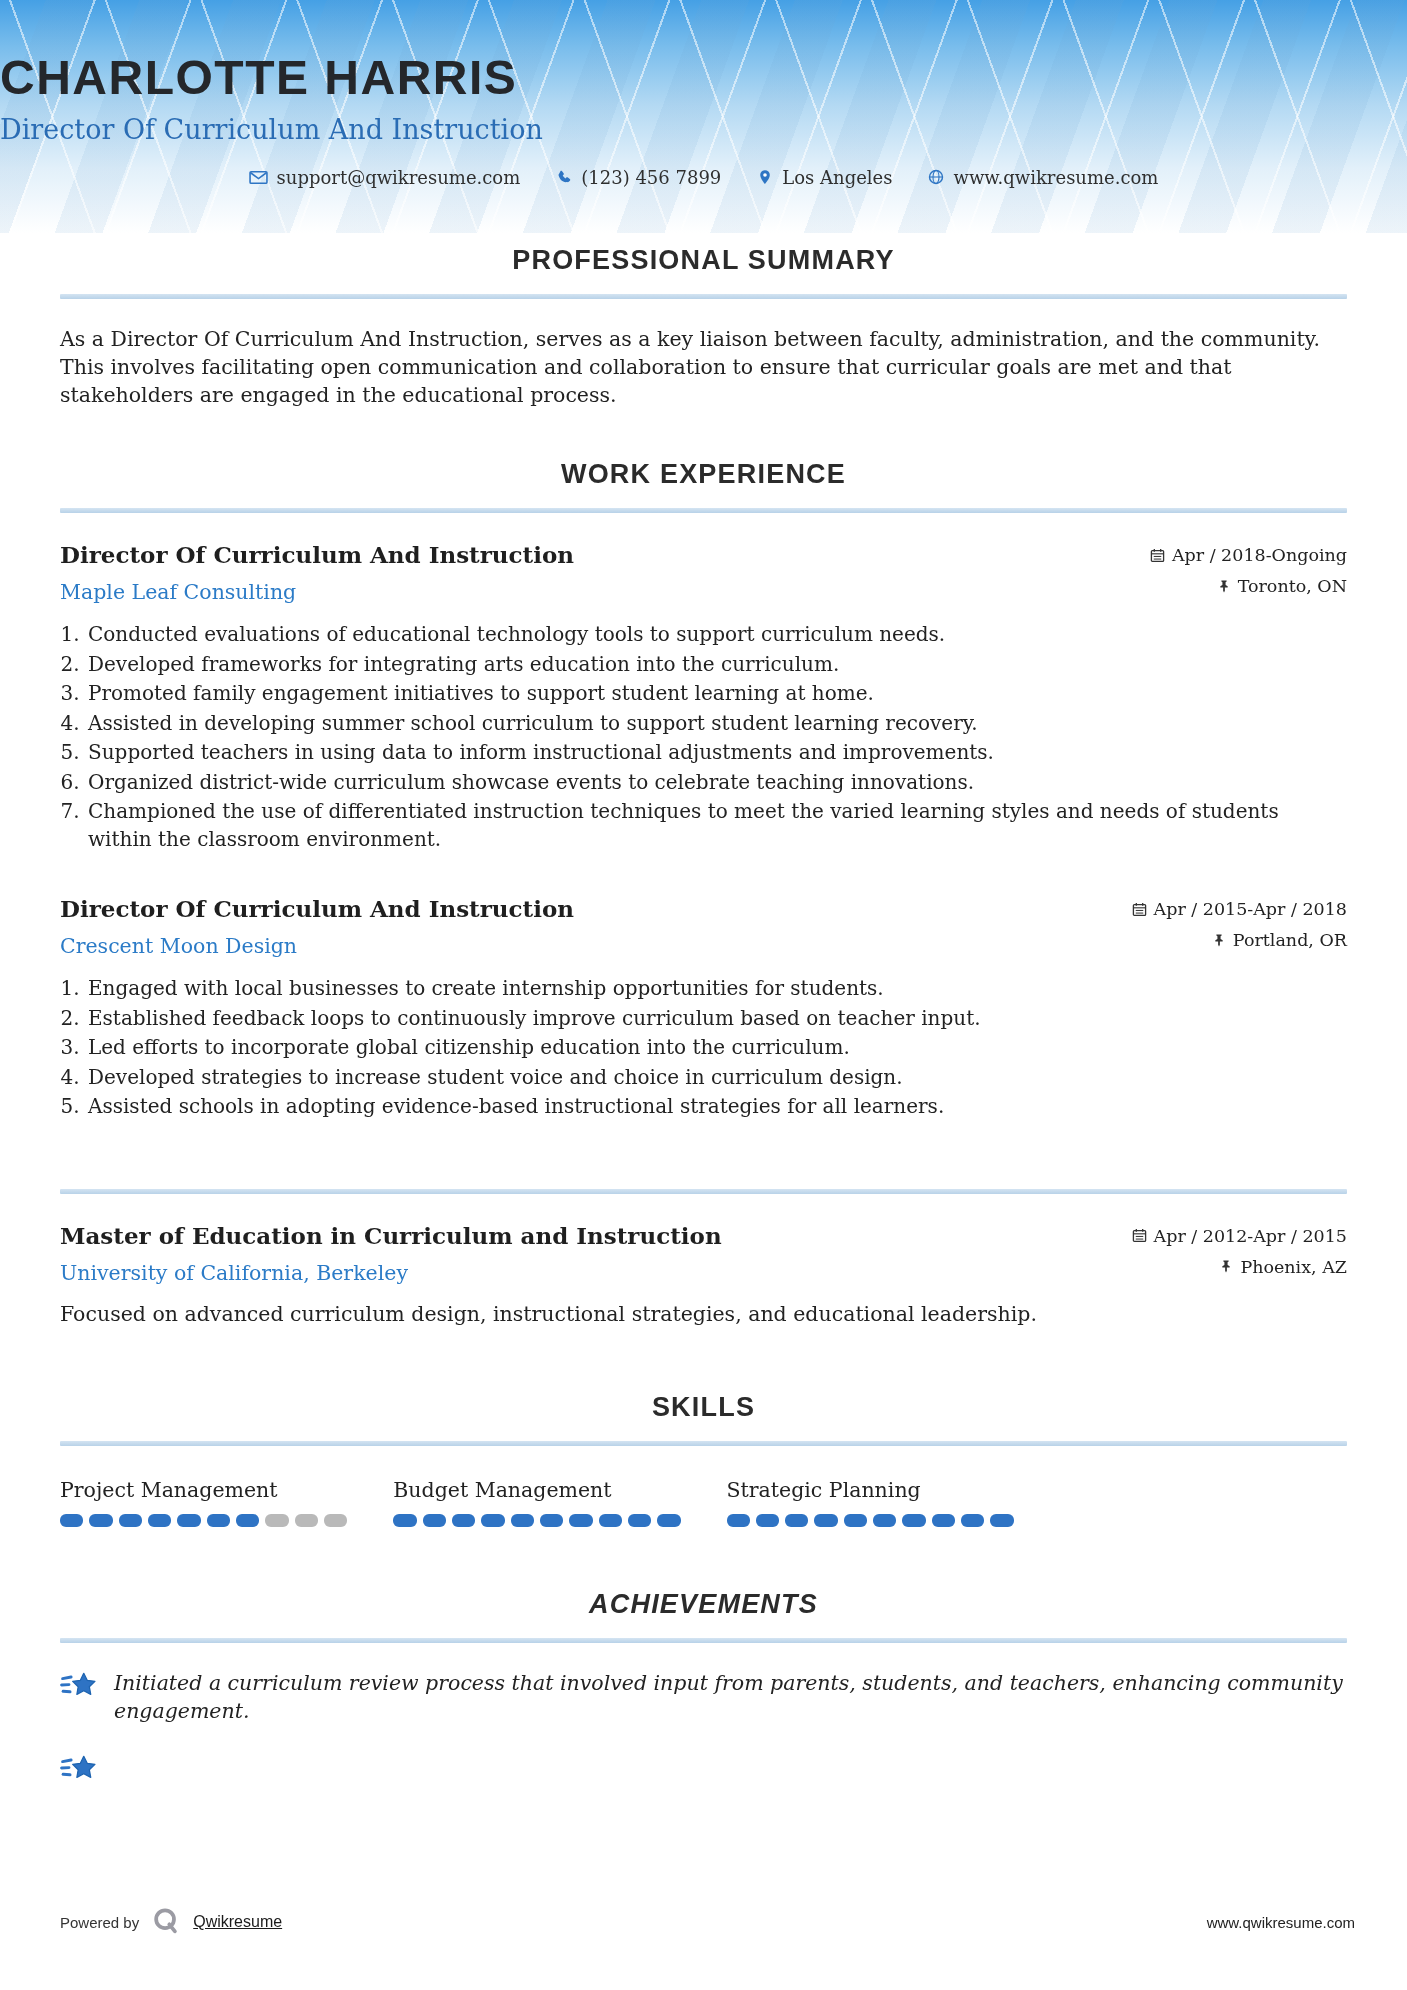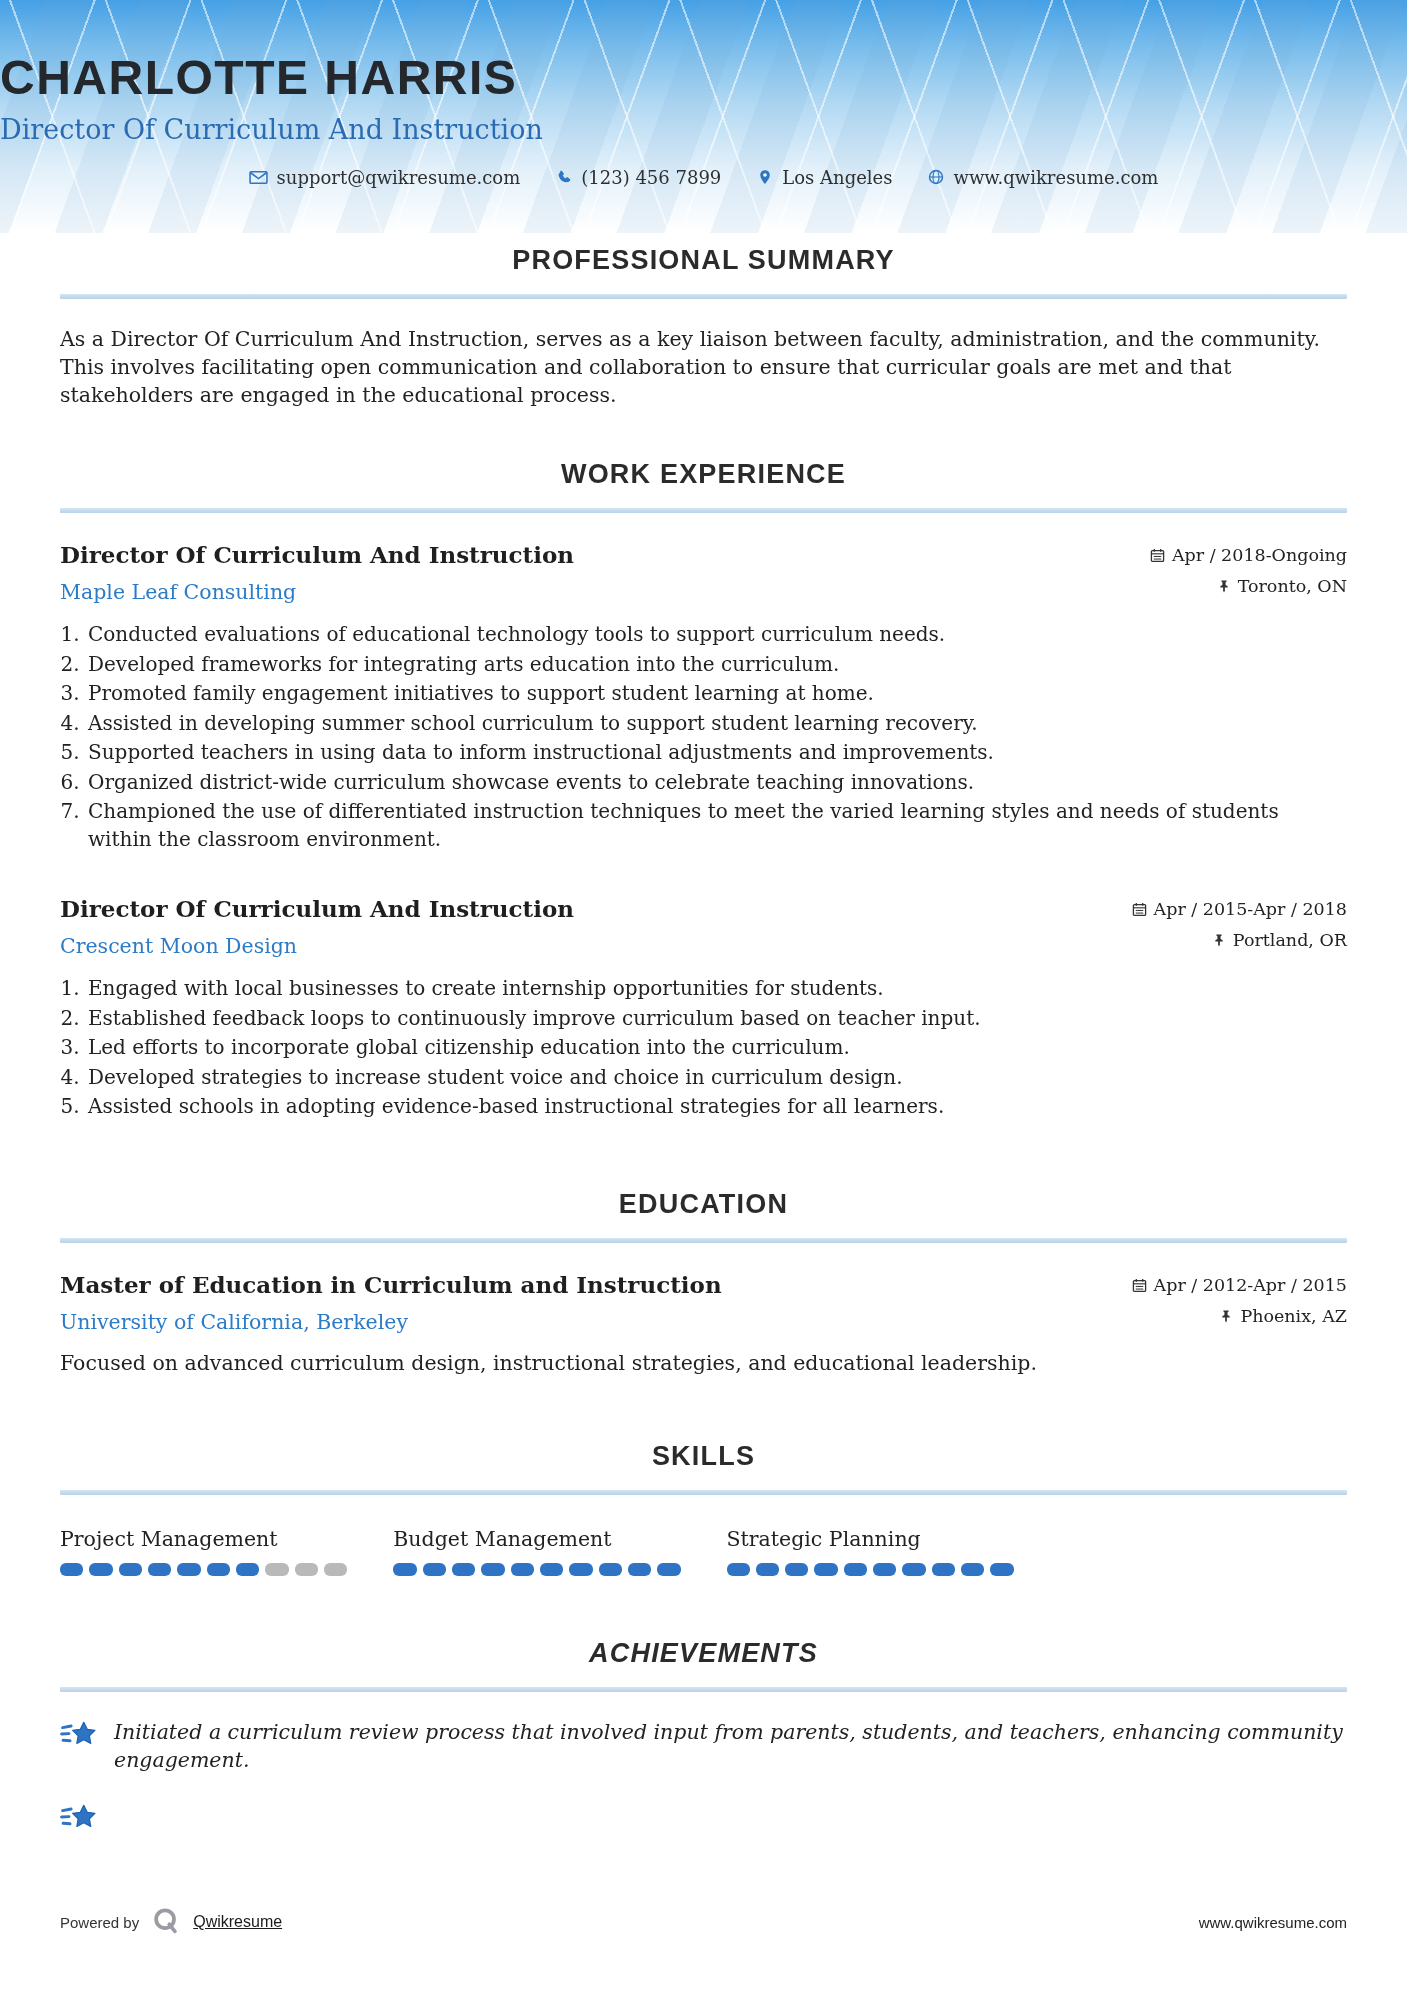--- a/index.html
+++ b/index.html
@@ -57,21 +57,21 @@
   .seg.on{background:#2e73c4;}
   .seg.off{background:#b9b9b9;}
 
   .section.achievements{margin-top:62px;font-style:italic;}
   .ach-list{margin-top:4px;}
   .achievement{display:flex;align-items:flex-start;gap:16px;margin-top:26px;}
   .ach-icon{flex:0 0 38px;margin-top:1px;}
   .ach-text{margin:0;font-size:20.5px;line-height:28.5px;}
 
   
-  .footer{position:absolute;left:60px;right:60px;bottom:52px;display:flex;justify-content:space-between;
+  .footer{position:absolute;left:60px;right:52px;bottom:52px;display:flex;justify-content:space-between;
           align-items:center;font-family:"Liberation Sans","DejaVu Sans",sans-serif;font-size:15px;color:#333;}
   .footer-left{display:flex;align-items:center;gap:12px;}
   .brand-link{color:#1b1b1b;font-size:16px;text-decoration:underline;cursor:pointer;}
   .footer-url{color:#222;}
 </style>
 </head>
 <body>
 
 <div class="page">
 
@@ -192,21 +192,20 @@
               <li>Established feedback loops to continuously improve curriculum based on teacher input.</li>
               <li>Led efforts to incorporate global citizenship education into the curriculum.</li>
               <li>Developed strategies to increase student voice and choice in curriculum design.</li>
               <li>Assisted schools in adopting evidence-based instructional strategies for all learners.</li>
             </ol>
   </article>
 </div>
     </section>
 
     <section class="section education">
-      <h2 class="section-heading">EDUCATION</h2>
       <div class="rule"></div>
       <div class="edu-body">
         <div class="entry-head">
           <div>
             <h3 class="entry-title">Master of Education in Curriculum and Instruction</h3>
             <div class="entry-company">University of California, Berkeley</div>
           </div>
           <div class="entry-meta">
             <span class="meta-line">
               <svg width="15" height="15" viewBox="0 0 16 16">

